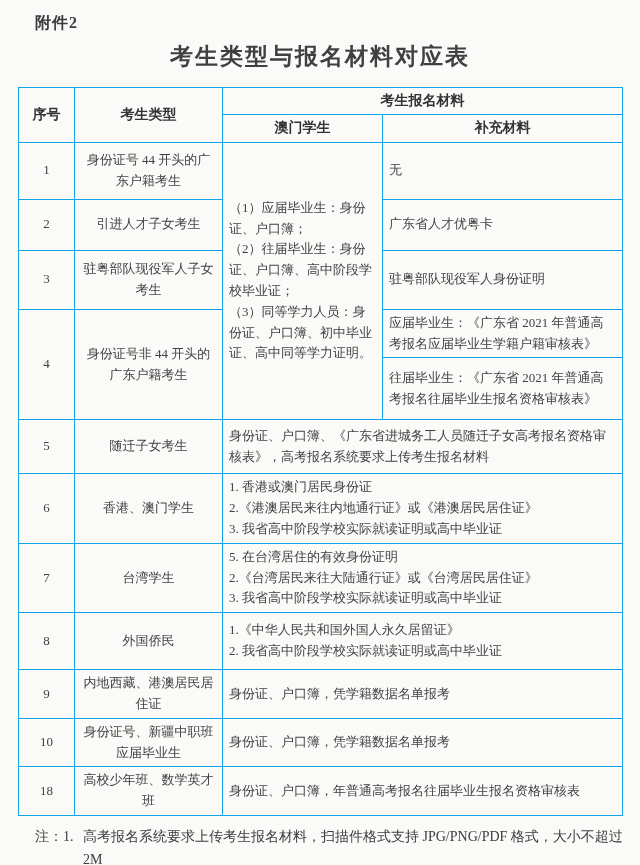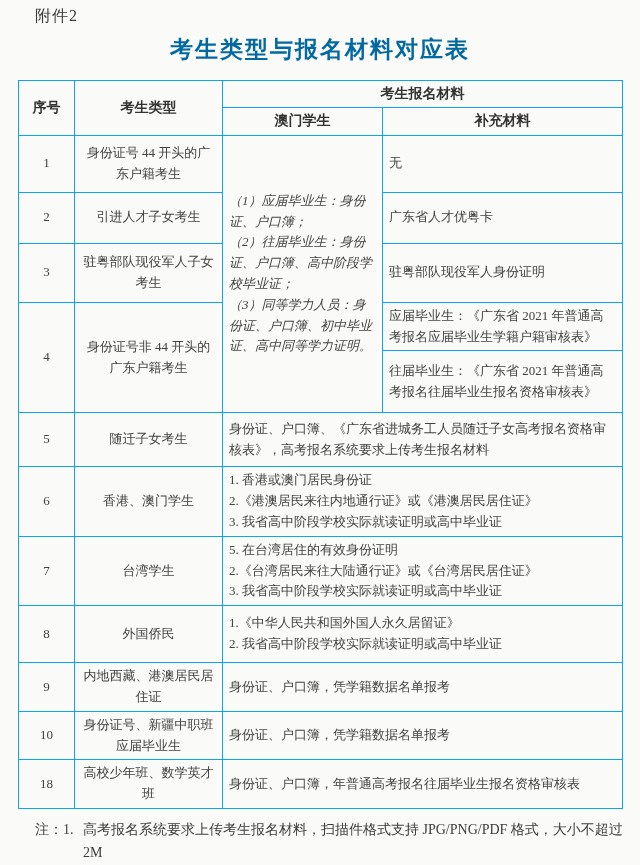--- a/index.html
+++ b/index.html
@@ -6,26 +6,26 @@
   body{
     width:640px;height:865px;
     background:#fafaf9;
     color:#3b3b3b;
     font-family:"Liberation Serif","DejaVu Serif",serif;
     -webkit-font-smoothing:antialiased;
   }
   .page{position:relative;width:640px;height:865px;overflow:hidden;}
 
   .attachment{
-    padding-top:6px;margin-left:35px;
-    font-size:16px;font-weight:normal;letter-spacing:1px;
+    padding-top:13px;margin-left:35px;
+    font-size:16px;font-weight:bold;letter-spacing:1px;
   }
   .doc-title{
     text-align:center;font-size:23px;font-weight:bold;
-    letter-spacing:2px;margin-top:7px;margin-bottom:15px;color:#0369a1;
+    letter-spacing:2px;margin-top:7px;margin-bottom:15px;color:#404040;
   }
 
   table.main{
     margin-left:18px;border-collapse:collapse;table-layout:fixed;
     width:604px;
   }
   table.main th,table.main td{
     border:1px solid #0ea5e9;
     font-size:13px;line-height:1.6;color:#424242;
     vertical-align:middle;
@@ -36,21 +36,21 @@
     font-size:14px;font-weight:bold;color:#333;
     text-align:center;padding:2px 4px;
   }
   .hA{height:26px;}
   .hB{height:26px;}
   td.cell-center{text-align:center;}
   td.cell-left{text-align:left;padding-left:12px;padding-right:8px;}
   td.prelines{white-space:pre-line;}
   td.basic-merged{
     text-align:left;vertical-align:middle;
-    padding:6px 6px 6px 8px;white-space:pre-line;font-style:italic;
+    padding:6px 6px 6px 8px;white-space:pre-line;
   }
   
   .r1{height:50px;} .r2{height:44px;} .r3{height:52px;}
   .r4a{height:53px;} .r4b{height:55px;margin-left:36px;}
   .r5{height:47px;} .r6{height:57px;} .r7{height:57px;}
   .r8{height:50px;} .r9{height:39px;} .r10{height:40px;} .r11{height:39px;}
 
   .notes{
     display:flex;
     margin:10px 16px 0 35px;

